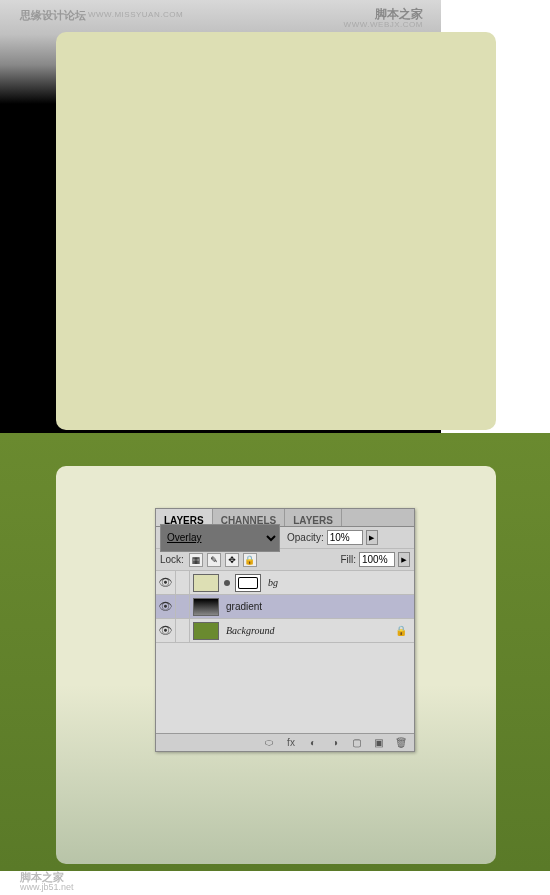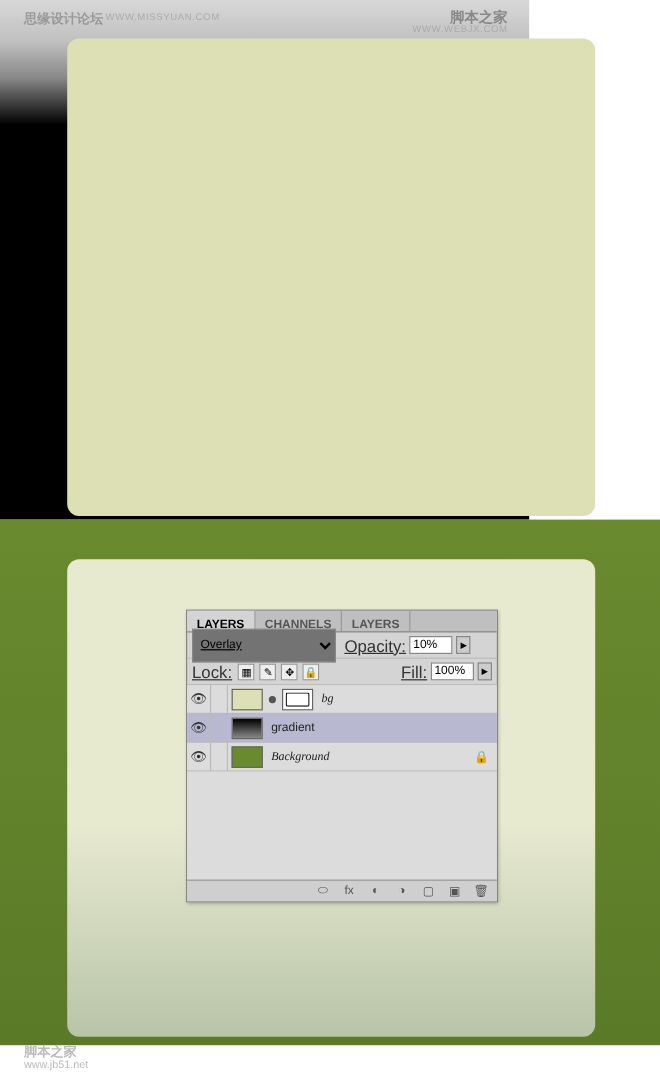--- a/index.html
+++ b/index.html
@@ -83,21 +83,21 @@
     .blend-select {
       width: 120px;
       height: 28px;
       font-size: 10px;
       background: #737373;
       border: 1px solid #888;
       padding: 0 2px;
       text-decoration: underline;
     }
     
-    .pct-label { font-size: 14px; color: #333; margin-left: 4px; text-decoration: underline; }
+    .pct-label { font-size: 10px; color: #333; margin-left: 4px; }
     .pct-input {
       width: 36px;
       height: 15px;
       font-size: 10px;
       background: #fff;
       border: 1px solid #888;
       padding: 0 2px;
     }
     .pct-arrow {
       width: 12px;

